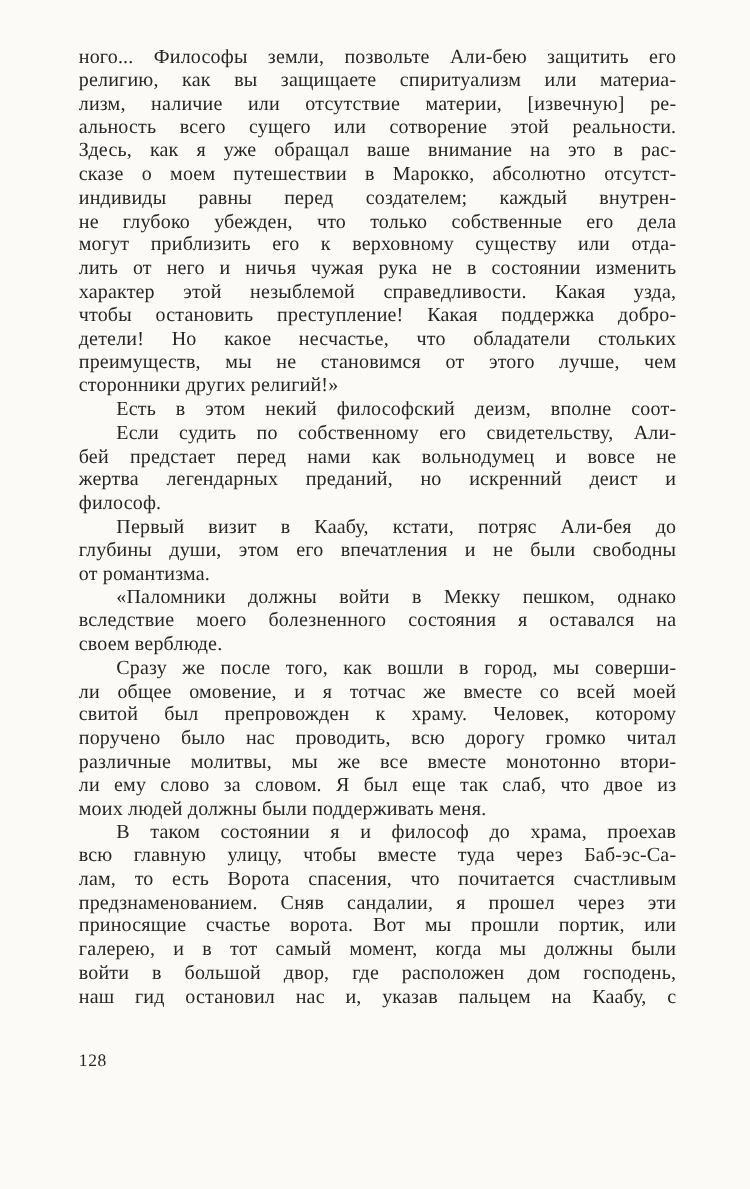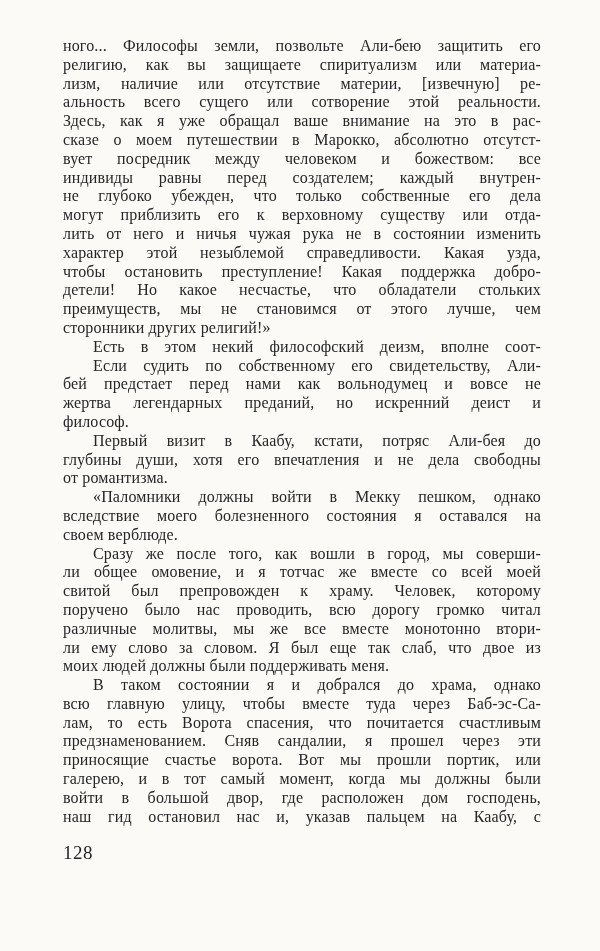--- a/index.html
+++ b/index.html
@@ -42,37 +42,36 @@
     padding-left: 30px;
   }
   .line.para-end {
     text-align-last: left;
     -moz-text-align-last: left;
   }
   .page-number {
     position: absolute;
     left: 63px;
     top: 842px;
-    font-size: 19px;
+    font-size: 14px;
     letter-spacing: 0.5px;
   }
 </style>
 </head>
 <body>
 
 <div class="book-page">
   <div class="text-block">
       <div class="paragraph">
         <div class="line">ного... Философы земли, позвольте Али-бею защитить его</div>
         <div class="line">религию, как вы защищаете спиритуализм или материа-</div>
         <div class="line">лизм, наличие или отсутствие материи, [извечную] ре-</div>
         <div class="line">альность всего сущего или сотворение этой реальности.</div>
         <div class="line">Здесь, как я уже обращал ваше внимание на это в рас-</div>
         <div class="line">сказе о моем путешествии в Марокко, абсолютно отсутст-</div>
-        <div class="line">вует посредник между человеком и божеством: все</div>
         <div class="line">индивиды равны перед создателем; каждый внутрен-</div>
         <div class="line">не глубоко убежден, что только собственные его дела</div>
         <div class="line">могут приблизить его к верховному существу или отда-</div>
         <div class="line">лить от него и ничья чужая рука не в состоянии изменить</div>
         <div class="line">характер этой незыблемой справедливости. Какая узда,</div>
         <div class="line">чтобы остановить преступление! Какая поддержка добро-</div>
         <div class="line">детели! Но какое несчастье, что обладатели стольких</div>
         <div class="line">преимуществ, мы не становимся от этого лучше, чем</div>
         <div class="line para-end">сторонники других религий!»</div>
       </div>
@@ -80,39 +79,39 @@
         <div class="line indent">Есть в этом некий философский деизм, вполне соот-</div>
       </div>
       <div class="paragraph">
         <div class="line indent">Если судить по собственному его свидетельству, Али-</div>
         <div class="line">бей предстает перед нами как вольнодумец и вовсе не</div>
         <div class="line">жертва легендарных преданий, но искренний деист и</div>
         <div class="line para-end">философ.</div>
       </div>
       <div class="paragraph">
         <div class="line indent">Первый визит в Каабу, кстати, потряс Али-бея до</div>
-        <div class="line">глубины души, хотя его впечатления и не дела свободны</div>
+        <div class="line">глубины души, этом его впечатления и не были свободны</div>
         <div class="line para-end">от романтизма.</div>
       </div>
       <div class="paragraph">
         <div class="line indent">«Паломники должны войти в Мекку пешком, однако</div>
         <div class="line">вследствие моего болезненного состояния я оставался на</div>
         <div class="line para-end">своем верблюде.</div>
       </div>
       <div class="paragraph">
         <div class="line indent">Сразу же после того, как вошли в город, мы соверши-</div>
         <div class="line">ли общее омовение, и я тотчас же вместе со всей моей</div>
         <div class="line">свитой был препровожден к храму. Человек, которому</div>
         <div class="line">поручено было нас проводить, всю дорогу громко читал</div>
         <div class="line">различные молитвы, мы же все вместе монотонно втори-</div>
         <div class="line">ли ему слово за словом. Я был еще так слаб, что двое из</div>
         <div class="line para-end">моих людей должны были поддерживать меня.</div>
       </div>
       <div class="paragraph">
-        <div class="line indent">В таком состоянии я и добрался до храма, однако</div>
+        <div class="line indent">В таком состоянии я и философ до храма, проехав</div>
         <div class="line">всю главную улицу, чтобы вместе туда через Баб-эс-Са-</div>
         <div class="line">лам, то есть Ворота спасения, что почитается счастливым</div>
         <div class="line">предзнаменованием. Сняв сандалии, я прошел через эти</div>
         <div class="line">приносящие счастье ворота. Вот мы прошли портик, или</div>
         <div class="line">галерею, и в тот самый момент, когда мы должны были</div>
         <div class="line">войти в большой двор, где расположен дом господень,</div>
         <div class="line">наш гид остановил нас и, указав пальцем на Каабу, с</div>
       </div>
     </div>
   <div class="page-number">128</div>

